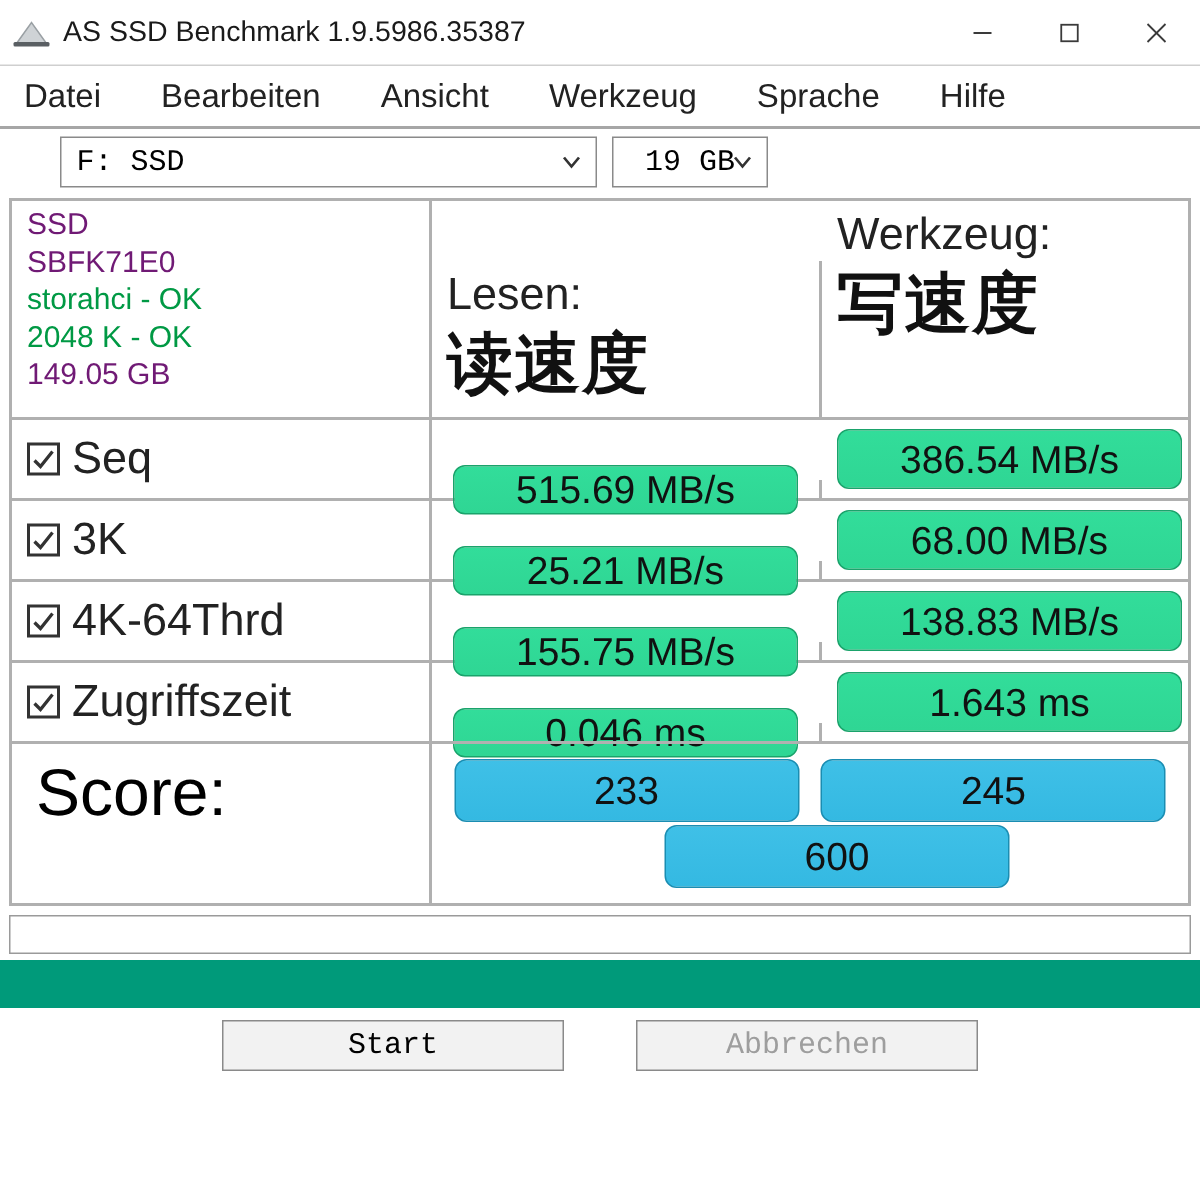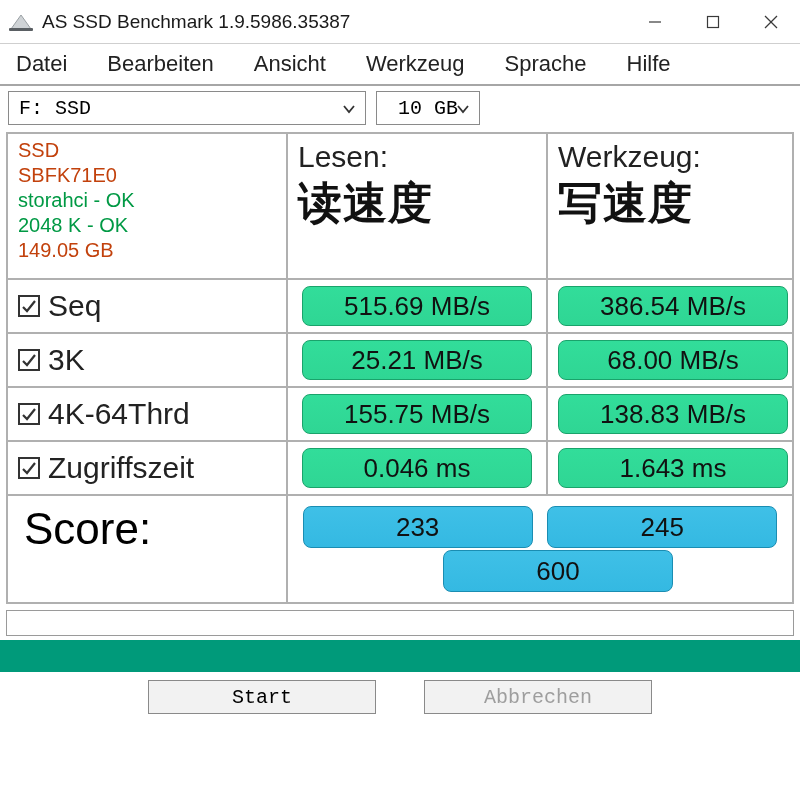--- a/index.html
+++ b/index.html
@@ -45,41 +45,41 @@
   .select-box {
     height:34px;
     border:1px solid #8a8a8a;
     background:#fff;
     display:flex; align-items:center;
     padding:0 10px 0 10px;
     font-family: "Courier New", monospace;
     font-size:20px;
     position:relative;
   }
-  .select-drive { width:358px; }
+  .select-drive { width:358px;margin-left:32px; }
   .select-size  { width:104px; justify-content:center; }
   .select-box .chev {
     position:absolute; right:8px; top:50%; transform:translateY(-50%);
     width:16px; height:16px;
   }
   .chev svg { width:16px; height:16px; stroke:#333; stroke-width:1.8; fill:none; }
 
   .results {
     border:2px solid #b0b0b0;
     margin:2px 6px 0 6px;
   }
   .row { display:flex; align-items:stretch; border-top:2px solid #b0b0b0; }
   .row:first-child { border-top:none; }
   .cell { border-right:2px solid #b0b0b0; display:flex; flex-direction:column; justify-content:center; padding:2px 10px; }
   .cell:last-child { border-right:none; }
   .c-label { width:280px; flex:0 0 280px; }
-  .c-read  { width:260px; flex:0 0 260px; align-items:center; }
+  .c-read  { width:260px; flex:0 0 260px; align-items:center;margin-top:40px; }
   .c-write { flex:1 1 auto; align-items:center; }
 
-  .info-line { font-size:20px; line-height:1.2; color:#c2410c; }
+  .info-line { font-size:20px; line-height:1.2; color:#701a75; }
   .info-green { color:#009944; }
   .header-text { font-size:30px; color:#222; }
   .big-cn { font-size:44px; font-weight:700; color:#111; letter-spacing:1px; line-height:1.05; white-space:nowrap;}
   .test-row { height:54px; }
   .test-label {
     font-size:30px; color:#222;
     display:flex; align-items:center; gap:8px;
   }
   .chk { width:22px; height:22px; border:2px solid #333; display:inline-flex; align-items:center; justify-content:center; }
   .chk svg { width:16px; height:16px; stroke:#333; stroke-width:2.2; fill:none; }
@@ -170,21 +170,21 @@
 <div class="selector-row">
   <div class="select-box select-drive">
     <span>F: SSD</span>
     <span class="chev">
       <svg viewBox="0 0 16 16">
           <polyline points="3,5 8,11 13,5"></polyline>
         </svg>
     </span>
   </div>
   <div class="select-box select-size">
-    <span>10 GB</span>
+    <span>19 GB</span>
     <span class="chev">
       <svg viewBox="0 0 16 16">
           <polyline points="3,5 8,11 13,5"></polyline>
         </svg>
     </span>
   </div>
 </div>
 
 <div class="results">
 

